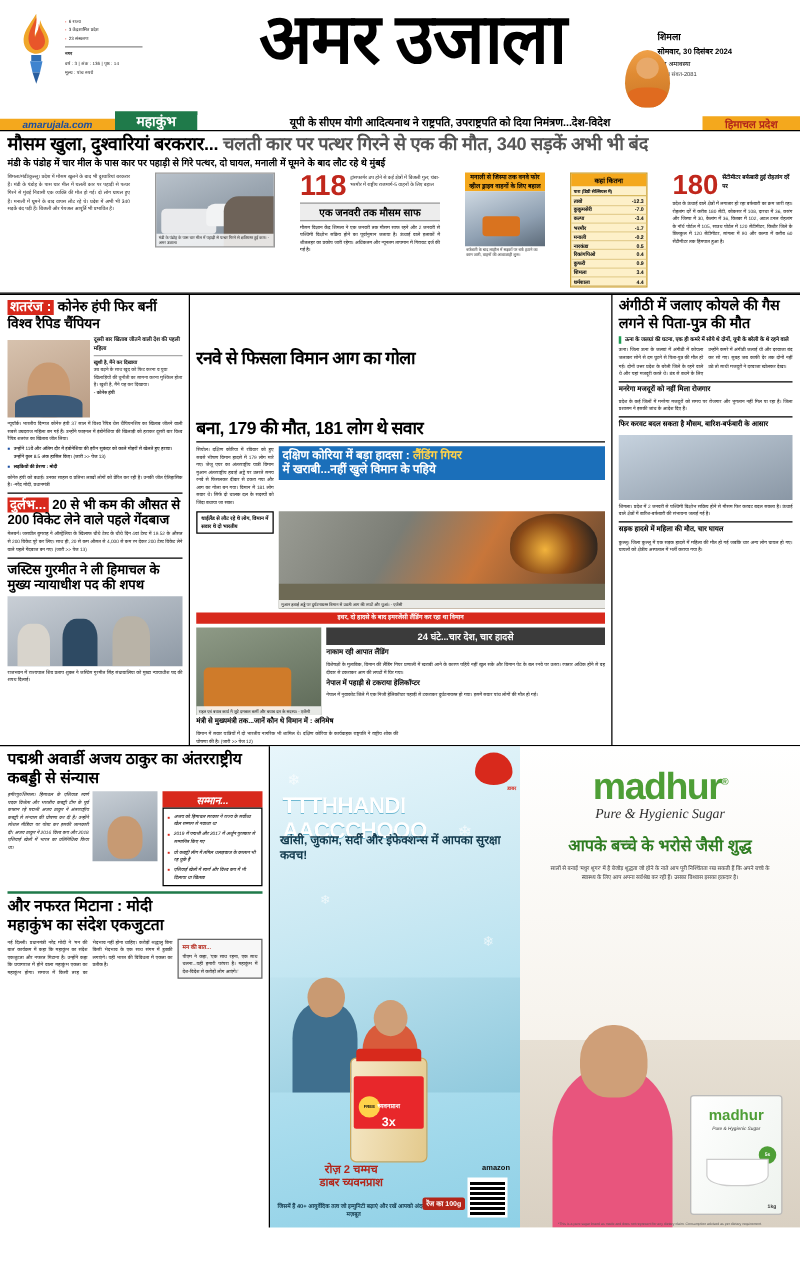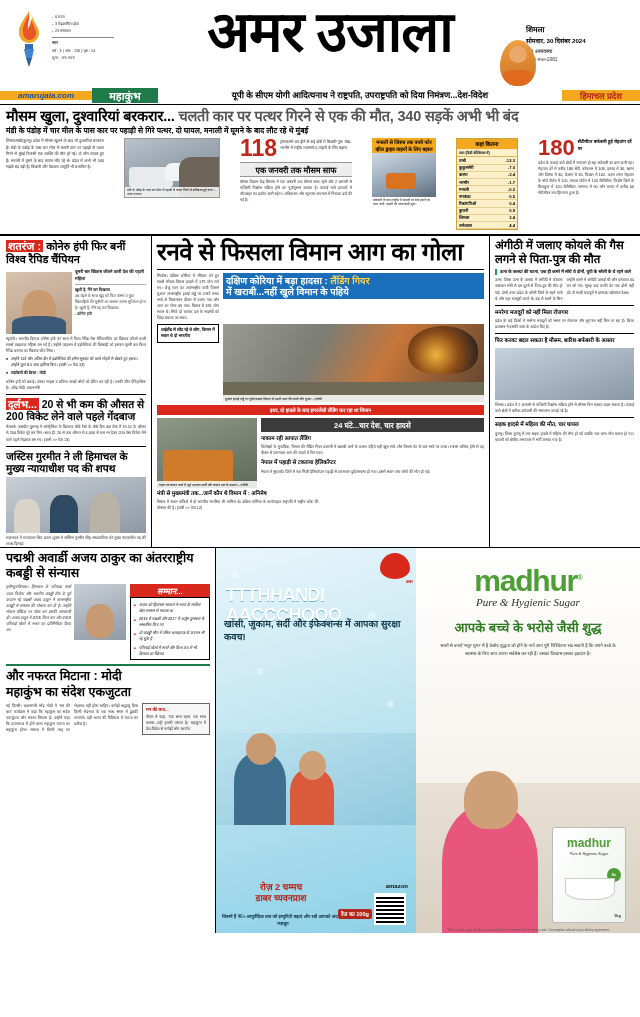--- a/index.html
+++ b/index.html
@@ -44,21 +44,21 @@
   .yogi-photo::after {
     content: ""; position: absolute; left: 9px; top: 6px; width: 18px; height: 17px;
     background: #e8a96a; border-radius: 50%;
   }
   .yogi-photo::before {
     content: ""; position: absolute; left: 2px; bottom: 0; width: 32px; height: 16px;
     background: #e06b1f; border-radius: 40% 40% 0 0;
   }
 
   
-  .topbar { display: flex; height: 18px; align-items: center; font-size: 7px; }
+  .topbar { display: flex; height: 18px; align-items: flex-end; font-size: 7px; }
   .tb-web { flex: 0 0 92px; background: #f4a81d; color: #1b4ea0; display: flex; align-items: center; justify-content: center; font-weight: bold; font-size: 8px; font-style: italic; }
   .tb-kumbh { flex: 0 0 66px; background: #1f7a4a; color: #fff; display: flex; align-items: center; justify-content: center; font-weight: bold; font-size: 11px; }
   .tb-lead { flex: 1; background: #ffffff; color: #000; display: flex; align-items: center; justify-content: center; font-weight: bold; font-size: 8.6px; padding: 0 4px; white-space: nowrap; }
   .tb-state { flex: 0 0 78px; background: #f4a81d; color: #b3261a; display: flex; align-items: center; justify-content: center; font-weight: bold; font-size: 8.4px; }
 
   
   .wx-strip { border-top: 1.6px solid #000; border-bottom: 0.8px solid #000; padding: 3px 6px 4px 6px; }
   .wx-head { font-size: 14.5px; font-weight: bold; line-height: 1.12; letter-spacing: -0.2px; }
   .wx-head .grey { color: #555; }
   .wx-sub { font-size: 7.6px; font-weight: bold; margin-top: 2px; line-height: 1.2; }
@@ -115,21 +115,21 @@
   .ptxt { font-size: 3.8px; line-height: 1.6; text-align: justify; color: #222; margin-top: 2px; }
   .two-col { column-count: 2; column-gap: 4px; }
   .quote-box { font-size: 3.8px; line-height: 1.6; color: #333; }
   .quote-lead { font-size: 4.4px; font-weight: bold; line-height: 1.45; color: #111; }
   .quote-rule { border-top: 0.5px solid #aaa; margin: 2px 0; }
   .bullet-li { font-size: 3.8px; line-height: 1.6; padding-left: 5px; position: relative; margin-top: 2px; }
   .bullet-li::before { content: "\25A0"; position: absolute; left: 0; top: 0.5px; color: #1b4ea0; font-size: 3.4px; }
   .hr-thin { border-top: 0.6px solid #000; margin: 3px 0; }
 
   
-  .lead-head { font-size: 24px; font-weight: bold; line-height: 1.1; letter-spacing: -0.4px; }
+  .lead-head { font-size: 14px; font-weight: bold; line-height: 1.1; letter-spacing: -0.4px; margin-top: 40px; }
   .lead-sub-rule { border-top: 0.8px solid #000; margin: 3px 0; }
   .kr-band { background: #1b6fba; color: #fff; padding: 2px 3px; }
   .kr-band .ln1 { font-size: 9.5px; font-weight: bold; line-height: 1.2; }
   .kr-band .ln1 .y { color: #ffd24a; }
   .kr-band .ln2 { font-size: 9.5px; font-weight: bold; line-height: 1.2; color: #fff; }
   .crash-photo { height: 78px; background: linear-gradient(120deg,#9a9c94 0%,#7b7d75 35%,#c8763a 60%,#5a4330 100%); position: relative; overflow: hidden; }
   .crash-photo .smoke { position: absolute; right: 6px; top: 2px; width: 70px; height: 48px; background: radial-gradient(circle at 40% 60%, #f2b33c, #8a4a18 45%, #2a2420 85%); border-radius: 50% 50% 40% 40%; filter: blur(0.4px); }
   .crash-photo .ground { position: absolute; left: 0; right: 0; bottom: 0; height: 20px; background: #6e6a55; }
   .crash-photo .cap { position: absolute; left: 0; right: 0; bottom: 0; background: rgba(255,255,255,0.85); font-size: 3.3px; padding: 1px 2px; }
   .crash-photo2 { height: 70px; background: linear-gradient(160deg,#8e9a86,#5e6a58); position: relative; overflow: hidden; }
@@ -389,20 +389,21 @@
       <div class="lc-photo p2" style="height:56px;">
         <div style="position:absolute;left:8px;bottom:0;width:26px;height:34px;background:#d8d4cc;border-radius:40% 40% 0 0;"></div>
         <div style="position:absolute;left:44px;bottom:0;width:28px;height:38px;background:#2e4a63;border-radius:40% 40% 0 0;"></div>
         <div style="position:absolute;left:84px;bottom:0;width:30px;height:40px;background:#b9b3a7;border-radius:40% 40% 0 0;"></div>
       </div>
       <div class="ptxt">राजभवन में राज्यपाल शिव प्रताप शुक्ल ने जस्टिस गुरमीत सिंह संधावालिया को मुख्य न्यायाधीश पद की शपथ दिलाई।</div>
     </div>
 
     <div class="col-mid">
       <div class="lead-head">रनवे से फिसला विमान आग का गोला</div>
+      <div class="lead-head">बना, 179 की मौत, 181 लोग थे सवार</div>
       <div class="lead-sub-rule"></div>
 
       <div style="display:flex;gap:4px;">
         <div style="flex:0 0 62px;">
           <div class="ptxt" style="margin-top:0;">सियोल। दक्षिण कोरिया में रविवार को हुए सबसे भीषण विमान हादसे में 179 लोग मारे गए। जेजू एयर का अंतरराष्ट्रीय यात्री विमान मुआन अंतरराष्ट्रीय हवाई अड्डे पर उतरते समय रनवे से फिसलकर दीवार से टकरा गया और आग का गोला बन गया। विमान में 181 लोग सवार थे। सिर्फ दो चालक दल के सदस्यों को जिंदा बचाया जा सका।</div>
         </div>
         <div style="flex:1;">
           <div class="kr-band">
             <div class="ln1">
               <span>दक्षिण कोरिया में बड़ा हादसा :</span>
@@ -521,20 +522,28 @@
         <span class="snowflake" style="left:8px;top:190px;font-size:13px;">❄</span>
         <div class="logo-d"></div>
         <div class="logo-t">डाबर</div>
         <div class="ad-h1">TTTHHANDI</div>
         <div class="ad-h1" style="top:58px;">AACCCHOOO</div>
         <div class="ad-h2">खांसी, जुकाम, सर्दी और इंफेक्शन्स में आपका सुरक्षा कवच!</div>
         <div class="ad-photo-people">
           <div class="mom"></div>
           <div class="kid"></div>
         </div>
+        <div class="ad-jar">
+          <div class="lid"></div>
+          <div class="lbl">
+            <div class="free">FREE</div>
+            <div class="x3">3x</div>
+            <div class="lbl-t">च्यवनप्राश</div>
+          </div>
+        </div>
         <div class="ad-roz">
           <div>रोज़ 2 चम्मच</div>
           <div>डाबर च्यवनप्राश</div>
         </div>
         <div class="ad-desc">जिसमें हैं 40+ आयुर्वेदिक तत्व जो इम्युनिटी बढ़ाएं और रखें आपको अंदर से मज़बूत</div>
         <div class="ad-amazon">amazon</div>
         <div class="ad-price">रेंज का 100g</div>
         <div class="ad-qr"></div>
       </div>
 

